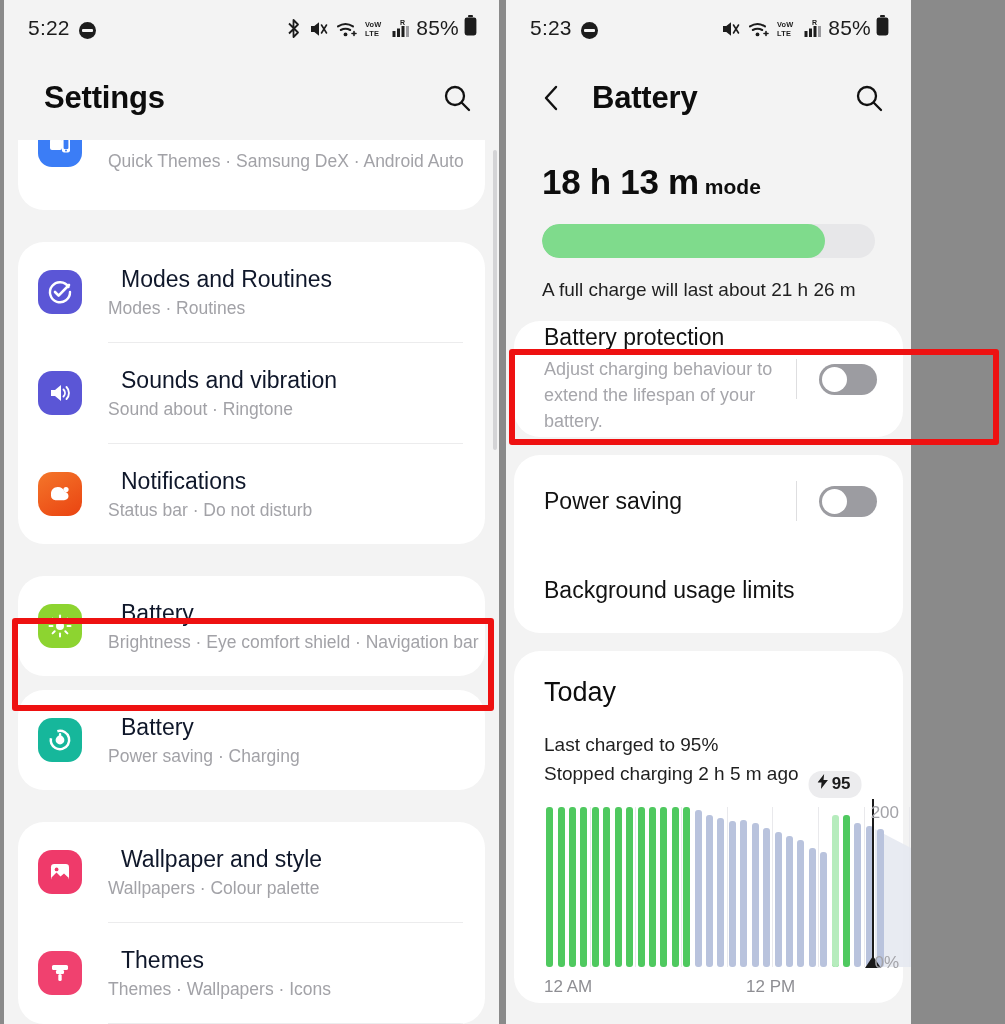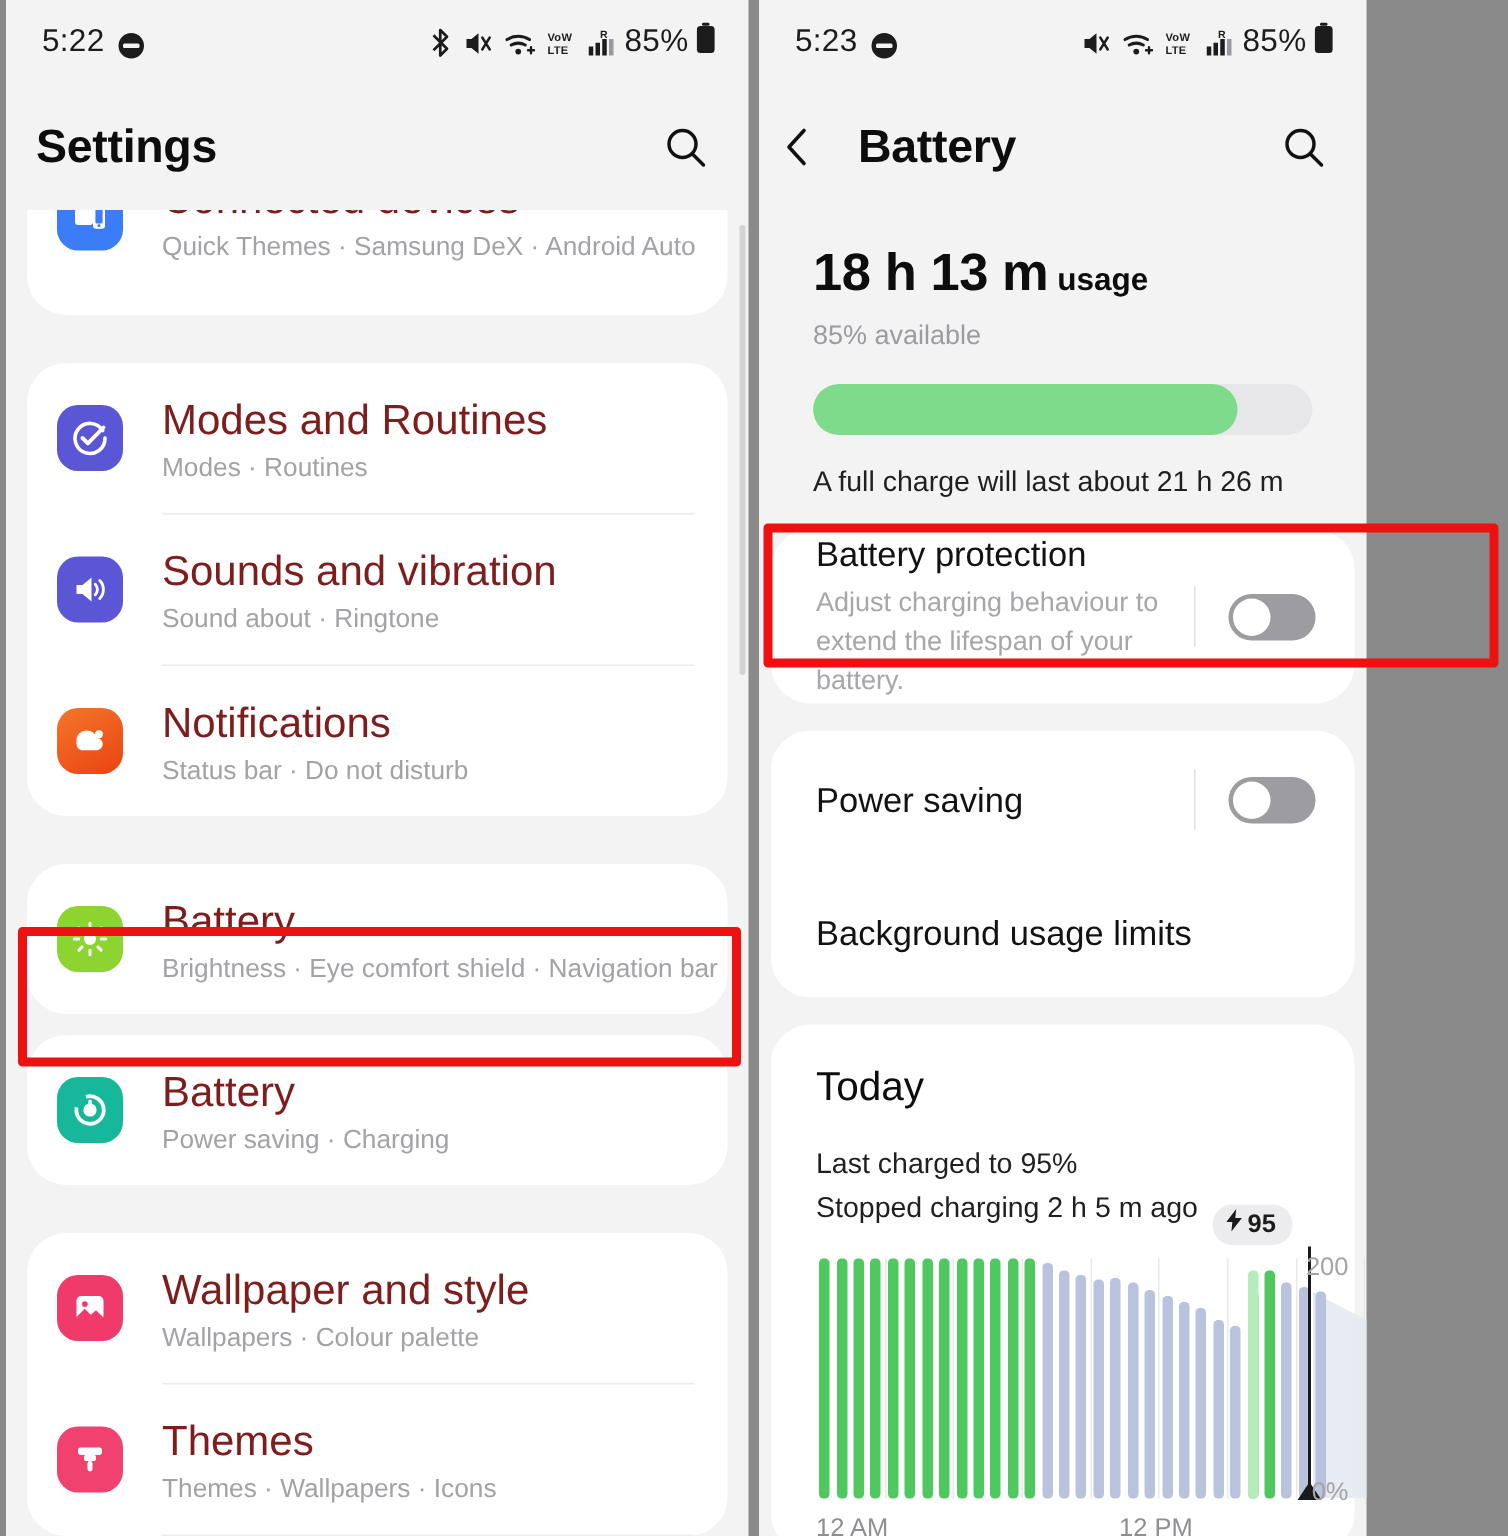--- a/index.html
+++ b/index.html
@@ -46,21 +46,21 @@
   }
   .sb-spacer { flex: 1; }
   .sb-icons { display: flex; align-items: flex-end; gap: 7px; }
   .sb-icons svg { display: block; }
   .sb-pct { font-size: 21px; margin-left: 4px; color:#1c1c1c; }
 
   
   .appbar {
     height: 84px;
     display: flex; align-items: center;
-    padding: 0 26px 0 20px;
+    padding: 0 26px 0 40px;
   }
   .appbar-title {
     font-size: 31px; font-weight: bold; color: #0d0d0d;
     letter-spacing: -0.2px;
   }
   .appbar .spacer { flex: 1; }
   .back-btn { width: 40px; display:flex; align-items:center; margin-right: 14px; margin-left:-8px;}
   .appbar-right { display: flex; align-items: center; }
 
   
@@ -83,22 +83,23 @@
   }
   .row-icon {
     width: 44px; height: 44px; border-radius: 14px;
     flex: 0 0 44px;
     display: flex; align-items: center; justify-content: center;
     margin-right: 26px;
   }
   .row-icon svg { display:block; }
   .row-text { flex: 1; min-width: 0; }
   .row-title {
-    font-size: 28px; color: #7f1d1d; line-height: 1.25;
+    font-size: 23px; color: #0f172a; line-height: 1.25;
     margin-bottom: 3px;
+    margin-left: 13px;
   }
   .row-sub {
     font-size: 17.5px; color: #a2a2a7; line-height: 1.3;
     white-space: nowrap;
   }
   .row-sep {
     height: 1px; background: #ececed;
     margin-left: 90px; margin-right: 22px;
   }
   .gap { height: 18px; }
@@ -485,23 +486,22 @@
             <circle cx="14" cy="14" r="9" fill="none" stroke="#111" stroke-width="2.3"></circle>
             <path d="M20.8 20.8L28 28" stroke="#111" stroke-width="2.3" stroke-linecap="round"></path>
           </svg>
       </span>
     </div>
 
     <div>
 
       <div class="bat-hero">
         <div class="bat-big">
-          <span>18 h 13 m</span><span class="unit-left">usage</span>
-        </div>
-        <div class="bat-avail">85% available</div>
+          <span>18 h 13 m</span><span class="unit-left">mode</span>
+        </div>
         <div class="bat-bar">
           <div class="bat-bar-fill" id="bat-fill" style="width: 85%; background: rgb(127, 219, 140);"></div>
         </div>
         <div class="bat-note">A full charge will last about 21 h 26 m</div>
       </div>
 
       <div class="bat-card" style="margin-top:20px;">
         <div class="tog-row" style="min-height:116px;">
           <div class="tog-label">
             <div class="tog-title">Battery protection</div>

